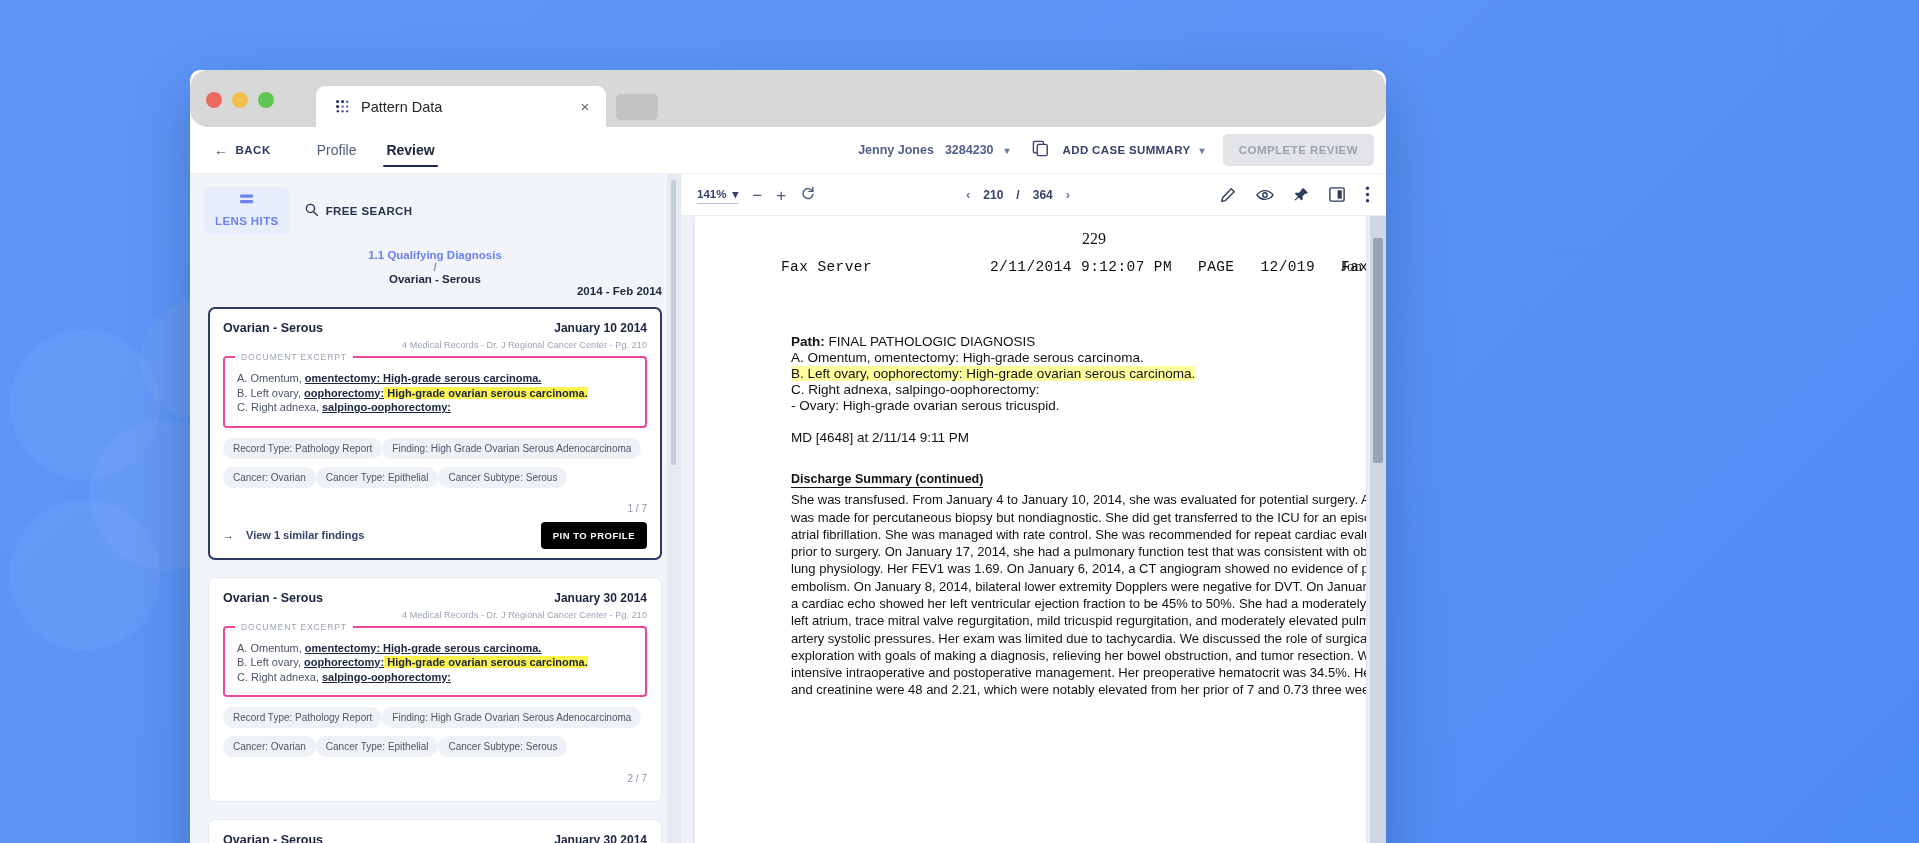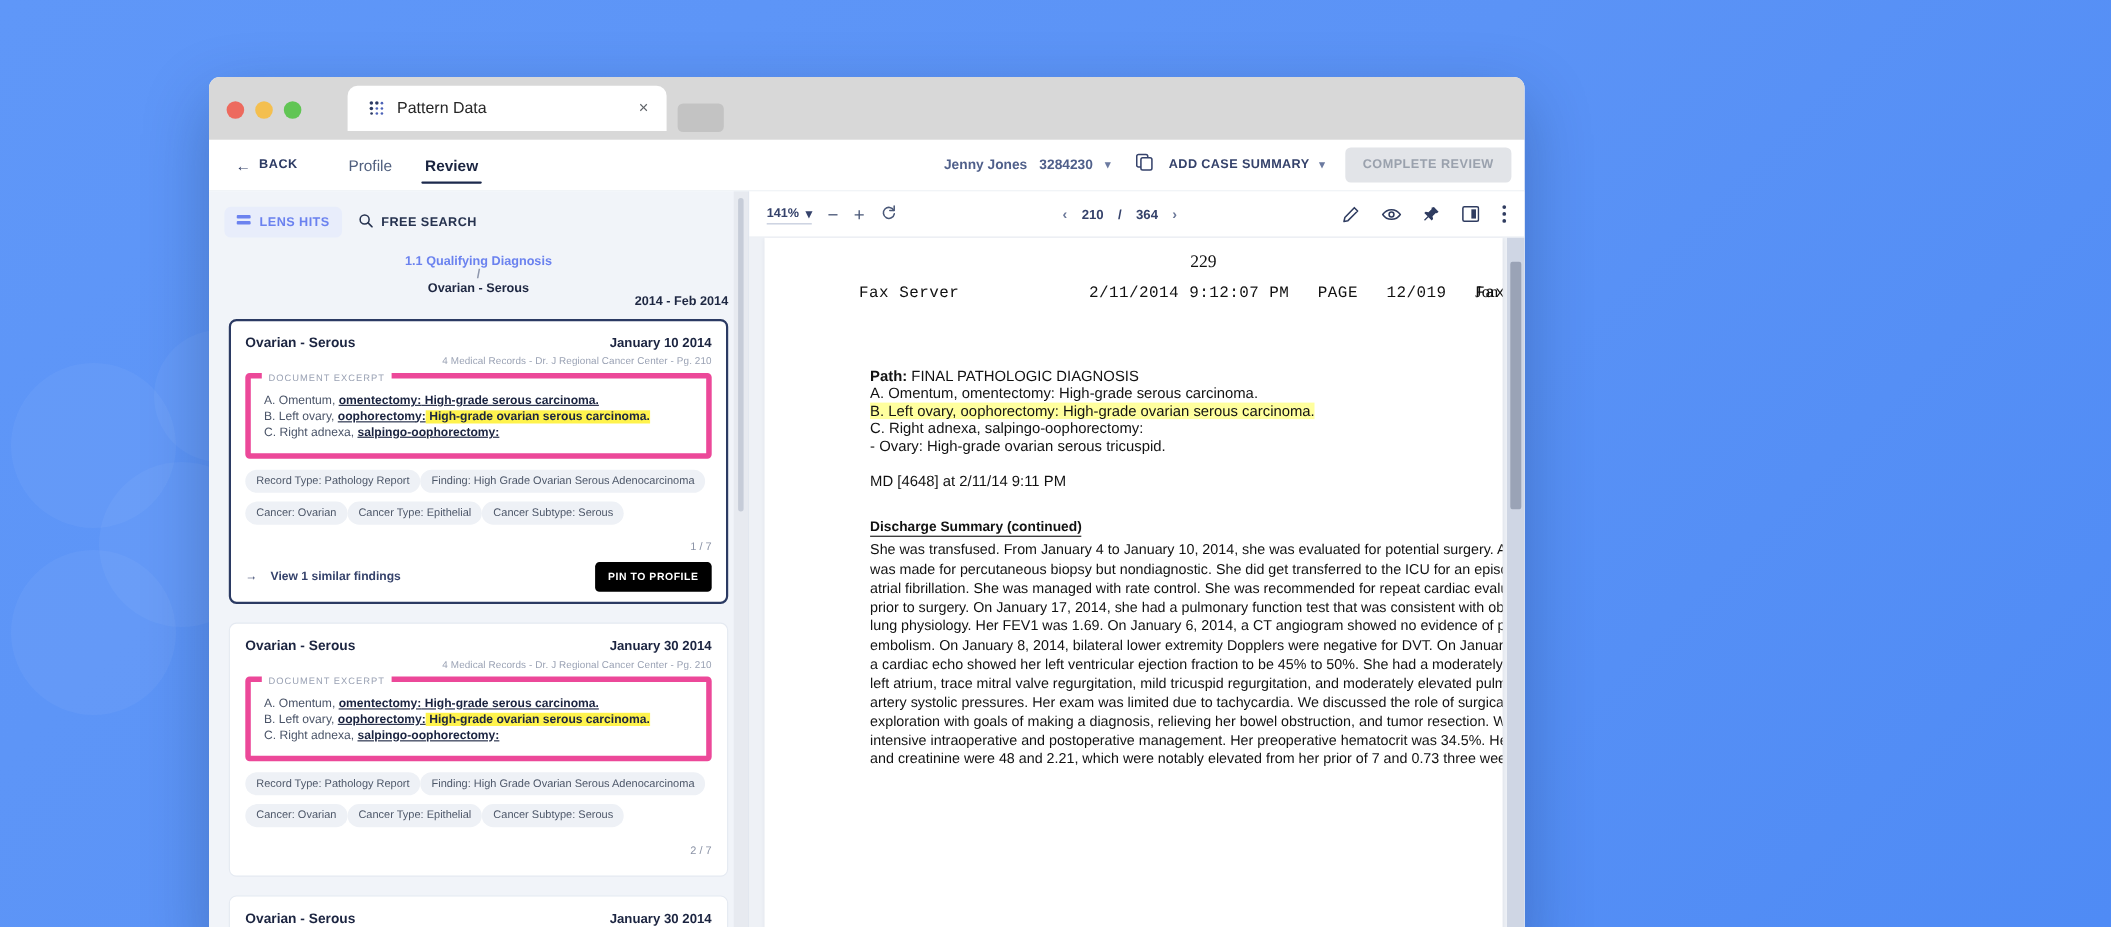--- a/index.html
+++ b/index.html
@@ -26,21 +26,21 @@
   .window {
     position: absolute; left: 190px; top: 70px;
     width: 1196px; height: 790px;
     background: #fff;
     border-radius: 10px 10px 0 0;
     box-shadow: 0 22px 60px rgba(12,32,70,0.28);
     overflow: hidden;
   }
   .titlebar {
     height: 57px; background: #d8d8d8;
-    display: flex; align-items: center; position: relative;
+    display: flex; align-items: flex-end; position: relative; border-radius: 18px;
   }
   .traffic { position: absolute; left: 16px; top: 22px; display: flex; gap: 10px; }
   .tl { width: 16px; height: 16px; border-radius: 50%; }
   .tl.red { background: #ed6a5e; }
   .tl.yellow { background: #f4bf4f; }
   .tl.green { background: #61c554; }
 
   .tab {
     margin-left: 126px; width: 290px; height: 41px;
     background: #fff; border-radius: 9px 9px 0 0;
@@ -113,21 +113,21 @@
     display: flex; flex-direction: column;
   }
   .lens-row {
     display: flex; align-items: center; gap: 4px;
     padding: 13px 14px 11px 14px;
   }
   .lens-chip {
     display: flex; align-items: center; gap: 8px;
     background: #e8edfb; color: #6b82ef;
     font-size: 11.5px; font-weight: 700; letter-spacing: .4px;
-    padding: 7px 11px; border-radius: 6px; cursor: pointer;
+    padding: 7px 11px; border-radius: 6px; cursor: pointer; flex-direction: column;
   }
   .free-search {
     display: flex; align-items: center; gap: 8px;
     font-size: 11.5px; font-weight: 700; letter-spacing: .4px;
     color: #26324f; padding: 7px 11px; cursor: pointer;
   }
   .breadcrumb-row {
     display: flex; align-items: center;
     padding: 4px 18px 10px 18px; font-size: 11.5px; font-weight: 700; flex-direction: column;
   }
@@ -147,21 +147,21 @@
   }
   .card.selected { border: 2px solid #2b3a63; padding: 12px 13px 9px 13px; }
   .card-head { display: flex; align-items: baseline; }
   .card-title { font-size: 12.5px; font-weight: 700; color: #1b2440; }
   .card-date { margin-left: auto; font-size: 12px; font-weight: 700; color: #1b2440; }
   .card-sub {
     text-align: right; font-size: 9px; color: #9aa2b4;
     margin: 5px 0 6px 0; letter-spacing: .1px;
   }
   .excerpt {
-    border: 5px solid #ec4899; border-radius: 4px;
+    border: 2px solid #ec4899; border-radius: 4px;
     padding: 13px 12px 11px 12px; position: relative; margin-bottom: 10px;
   }
   .excerpt-legend {
     position: absolute; top: -6px; left: 10px; background: #fff;
     padding: 0 6px; font-size: 8.5px; letter-spacing: .9px; color: #9aa2b4;
   }
   .exl { font-size: 11px; color: #4a5468; line-height: 1.32; white-space: nowrap; }
   .exl b { color: #1b2440; text-decoration: underline; }
   .hl { background: #fff34d; color: #1b2440; font-weight: 700; }
   .chips { display: flex; flex-wrap: wrap; gap: 7px 0; margin-bottom: 8px; }

